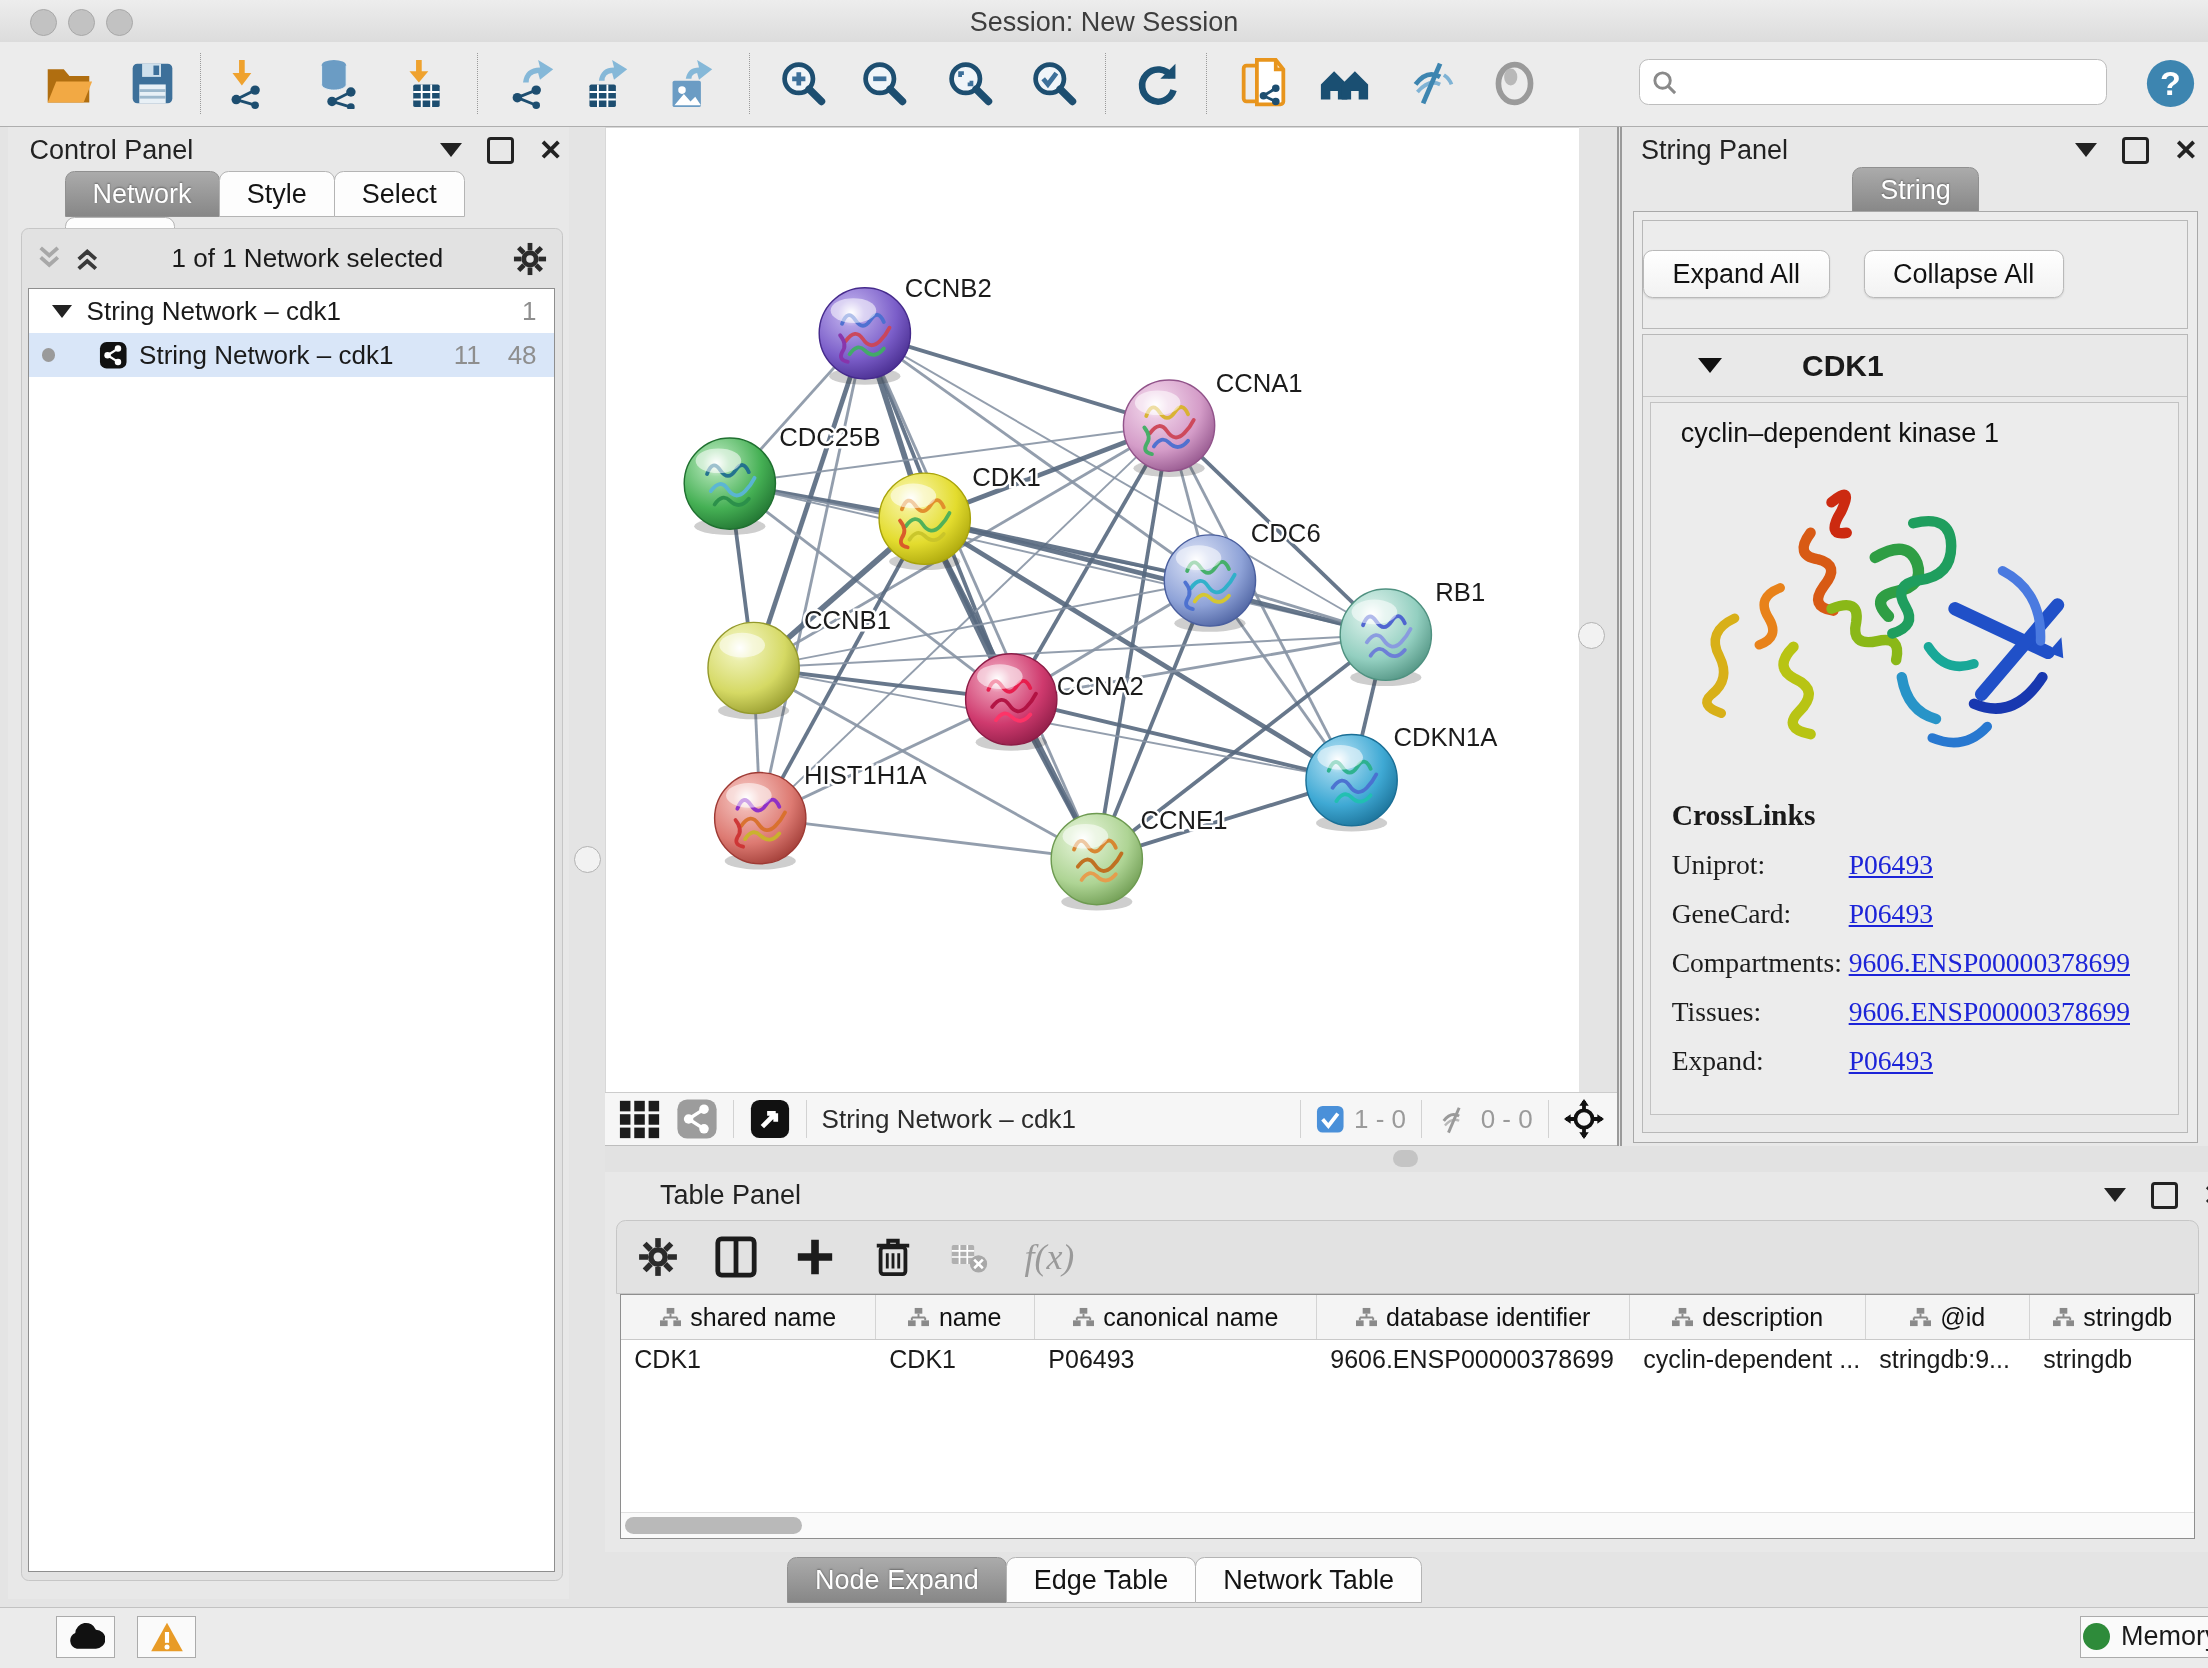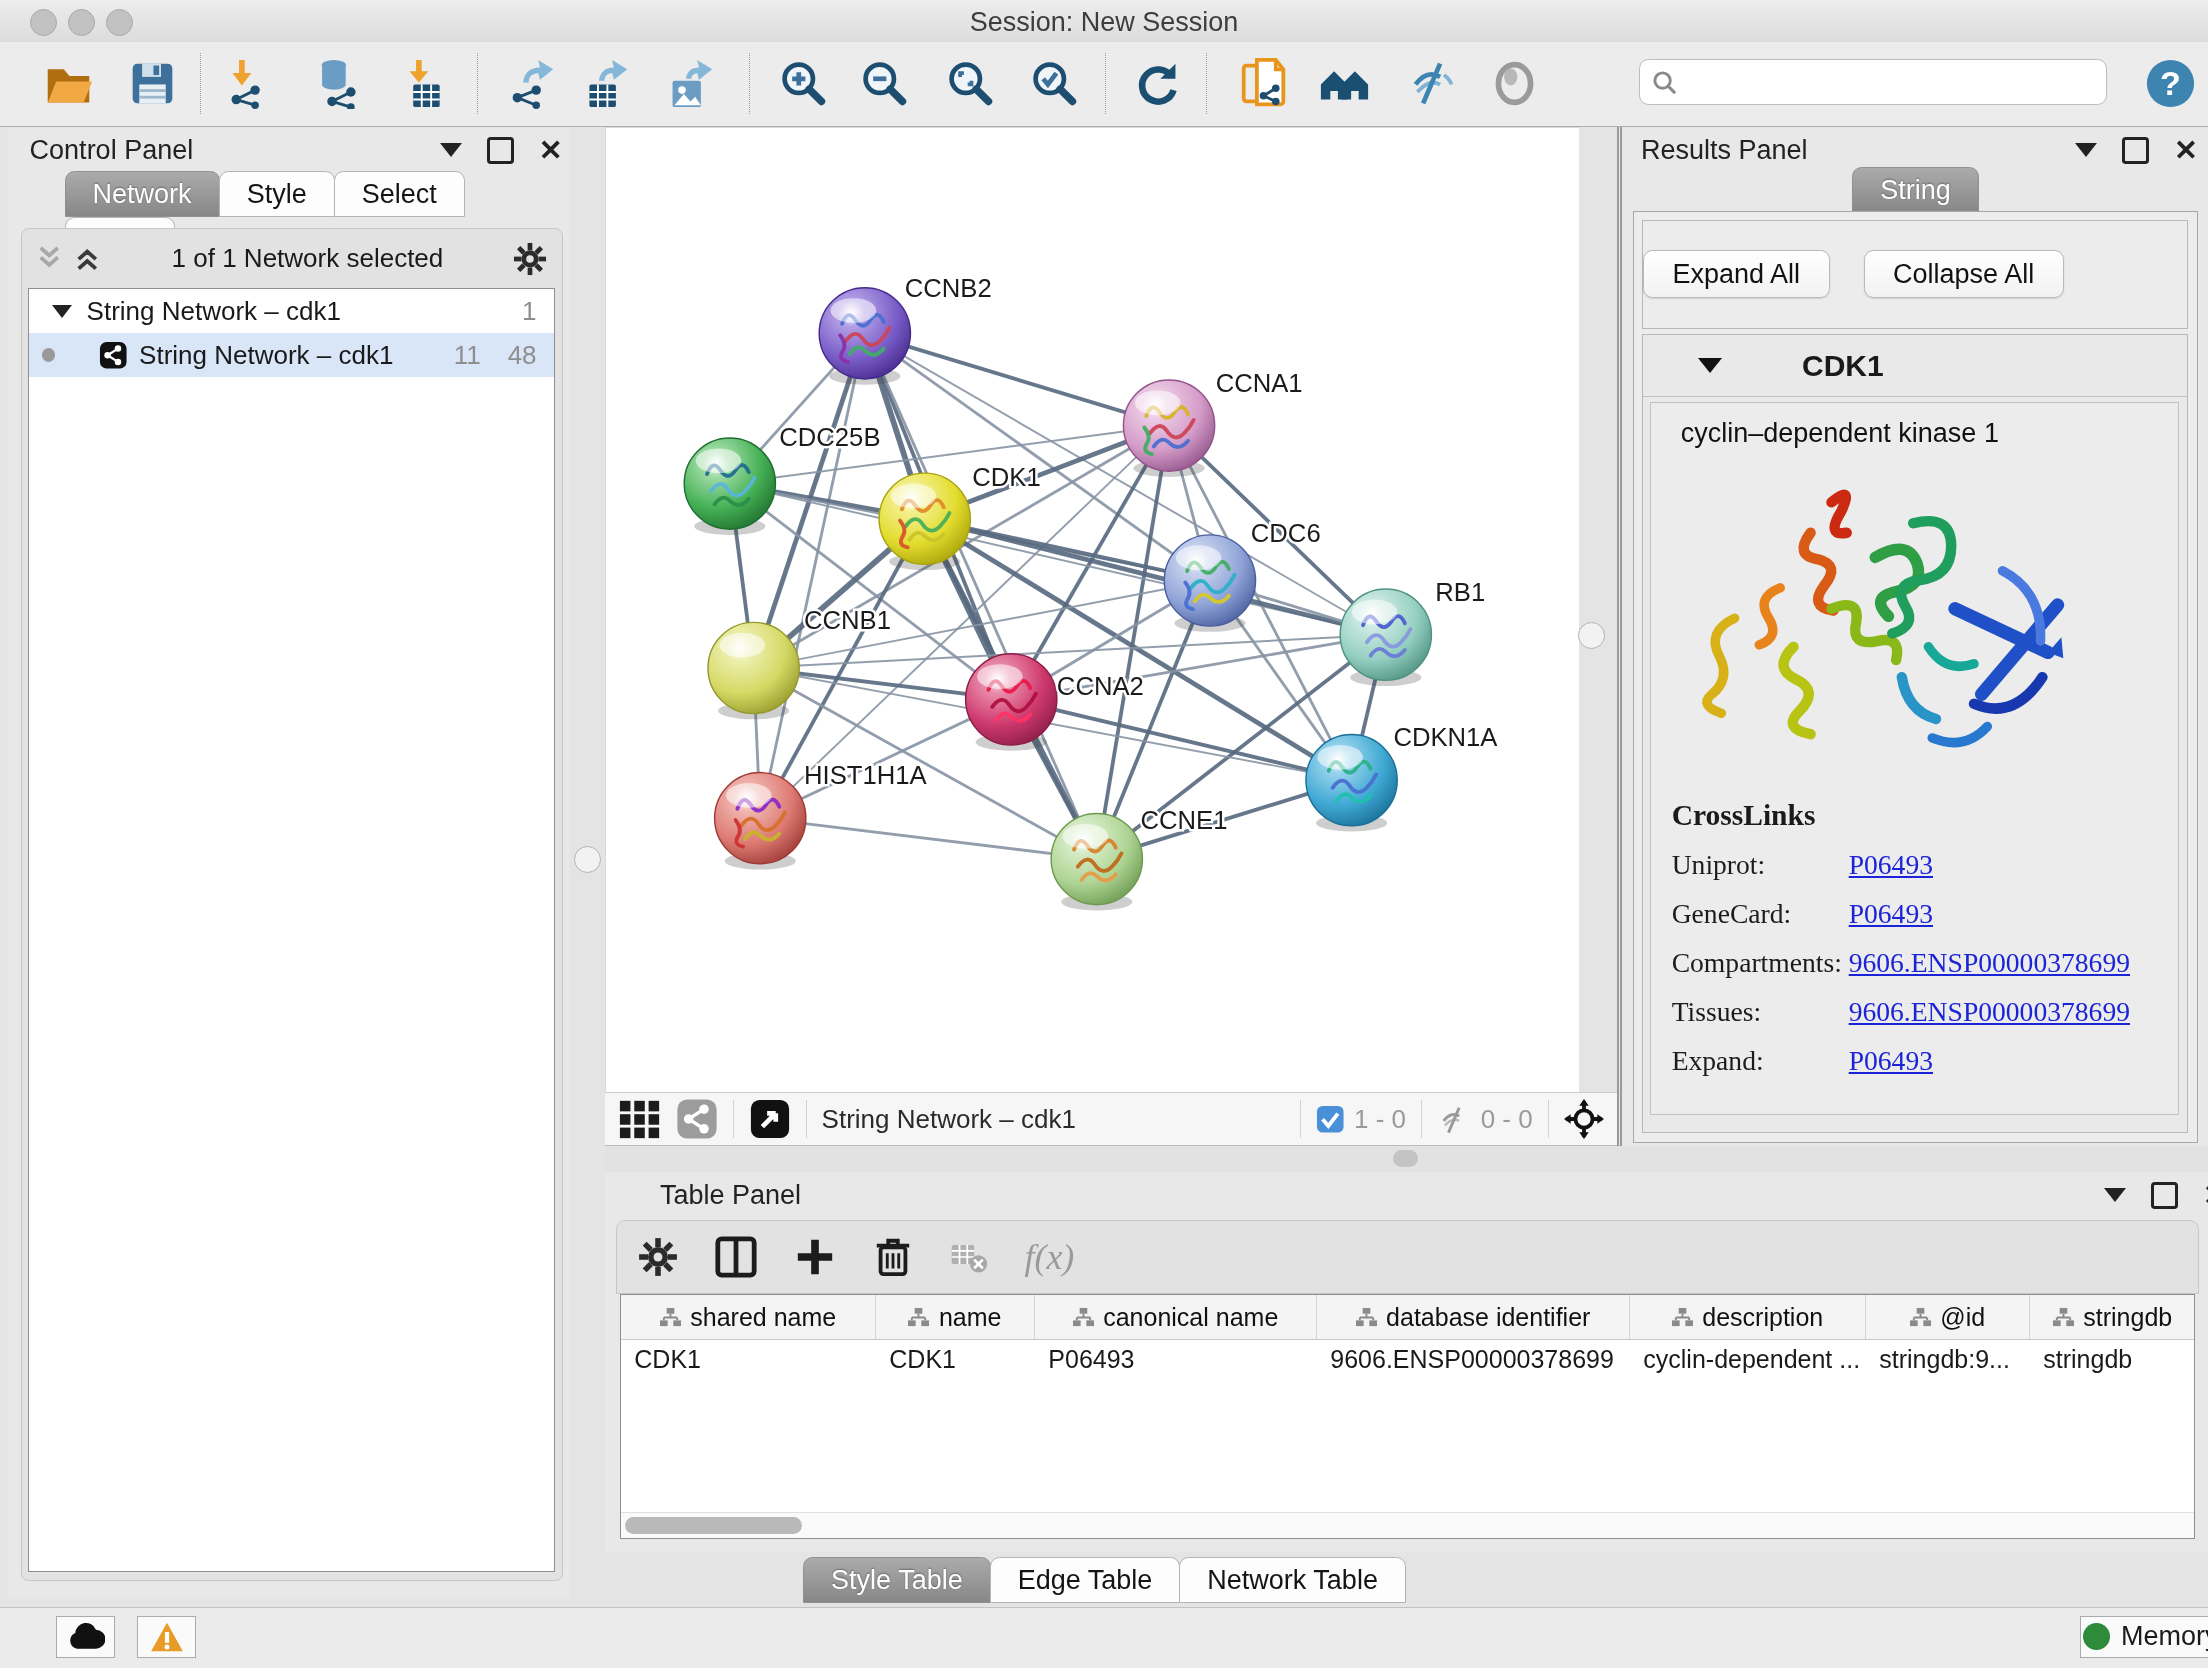--- a/index.html
+++ b/index.html
@@ -578,21 +578,21 @@
         <path d="M21 2v10M21 30v10M2 21h10M30 21h10" stroke="#111" stroke-width="4"></path>
         <path d="M21 0l-5 7h10zM21 42l-5-7h10zM0 21l7-5v10zM42 21l-7-5v10z" fill="#111"></path>
       </svg>
   </div>
 
   <div class="abs split-h"></div>
   <div class="handle-h" style="left:1393px;top:1150px;"></div>
 
   <div class="abs results">
     <div class="abs" style="left:19px;top:7.6px;display:flex;width:557px;justify-content:space-between;align-items:center;">
-      <span class="panel-title">Results Panel</span>
+      <span class="panel-title">String Panel</span>
       <span class="panel-icons">
         <span class="tri"></span>
         <span class="sq"></span>
         <span class="xx">✕</span>
       </span>
     </div>
     <div class="abs" style="left:0;top:40px;width:586px;text-align:center;">
       <span class="tab selected">String</span>
     </div>
     <div class="res-box">
@@ -778,21 +778,21 @@
             <div class="td" style="width: 164px; flex: 0 0 auto;">stringdb:9...</div>
             <div class="td" style="width: 166px; flex: 0 0 auto;">stringdb</div>
           </div>
         </div>
       <div class="hscroll">
         <div class="hthumb"></div>
       </div>
     </div>
   </div>
 
-  <div class="abs table-tabs" id="table-tabs"><span class="tab selected">Style Table</span><span class="tab">Edge Table</span><span class="tab">Network Table</span></div>
+  <div class="abs table-tabs" id="table-tabs"><span class="tab selected">Node Expand</span><span class="tab">Edge Table</span><span class="tab">Network Table</span></div>
 
   <div class="abs statusbar">
     <div class="sbtn" style="left:24px;width:59px;">
       <svg width="38" height="28.5" viewBox="0 0 46 34">
           <path d="M12 32a10 10 0 0 1-2-19A13 13 0 0 1 35 9a9 9 0 0 1 0 23z" fill="#111"></path>
         </svg>
     </div>
     <div class="sbtn" style="left:105px;width:59px;">
       <svg width="34" height="30" viewBox="0 0 40 36">
           <path d="M20 1L39 35H1z" fill="#e89b27"></path>

